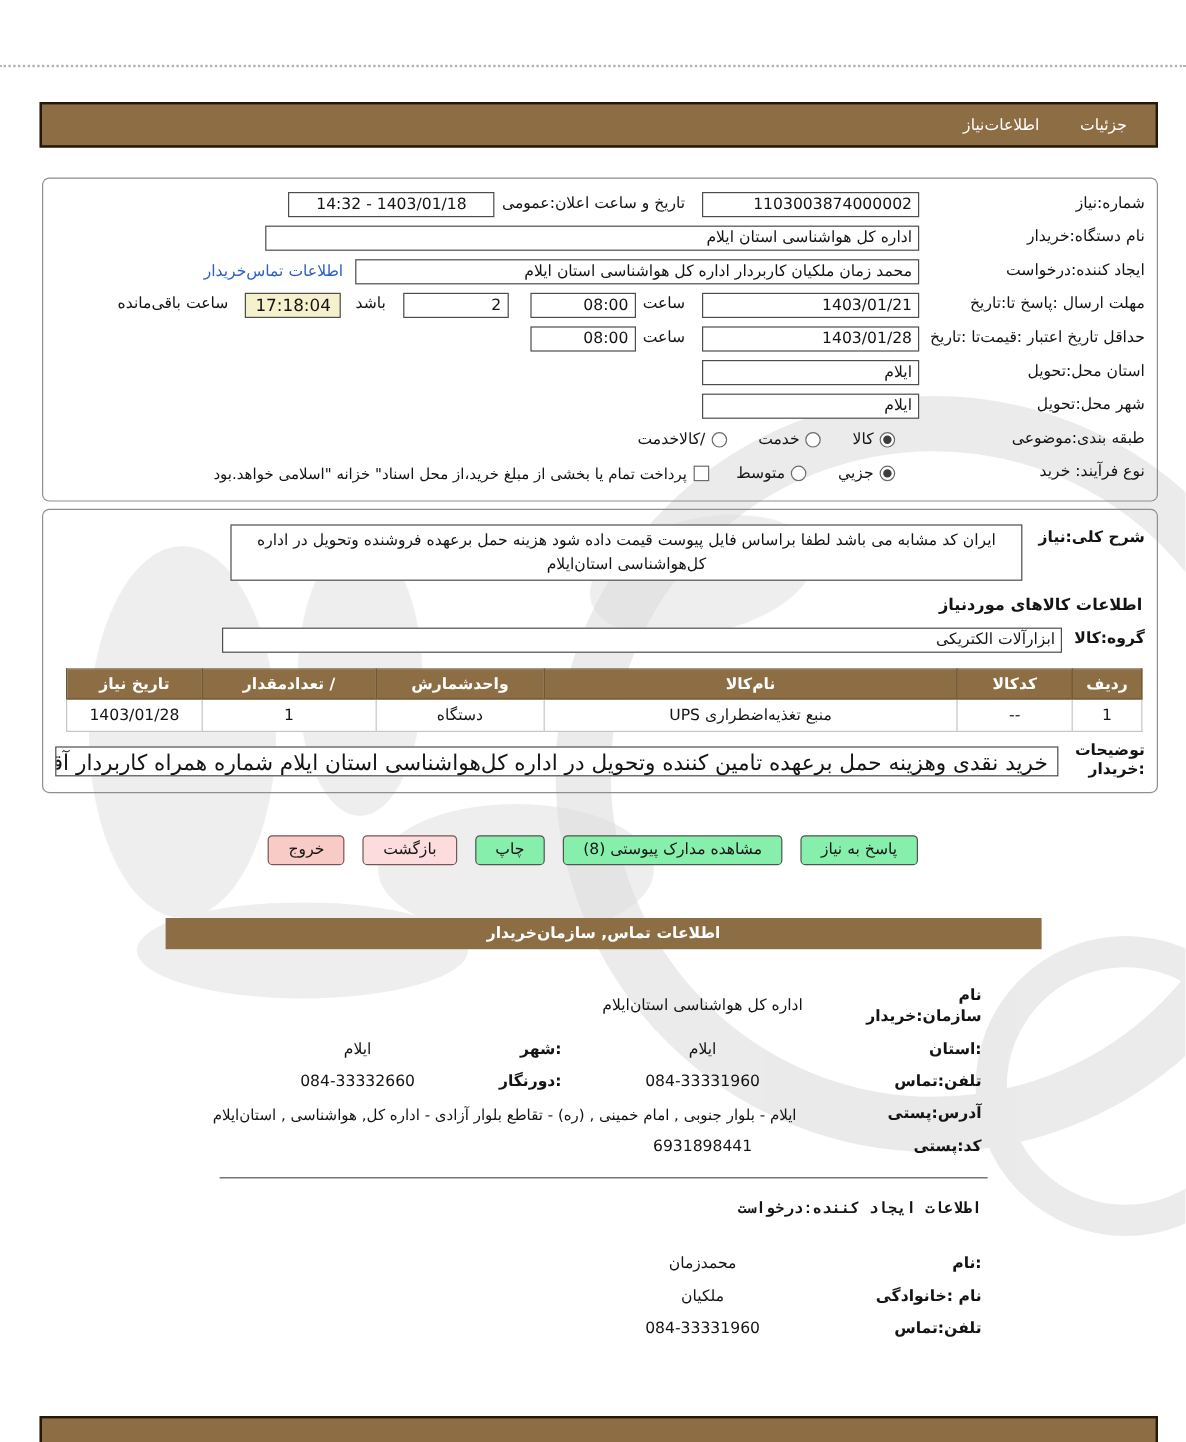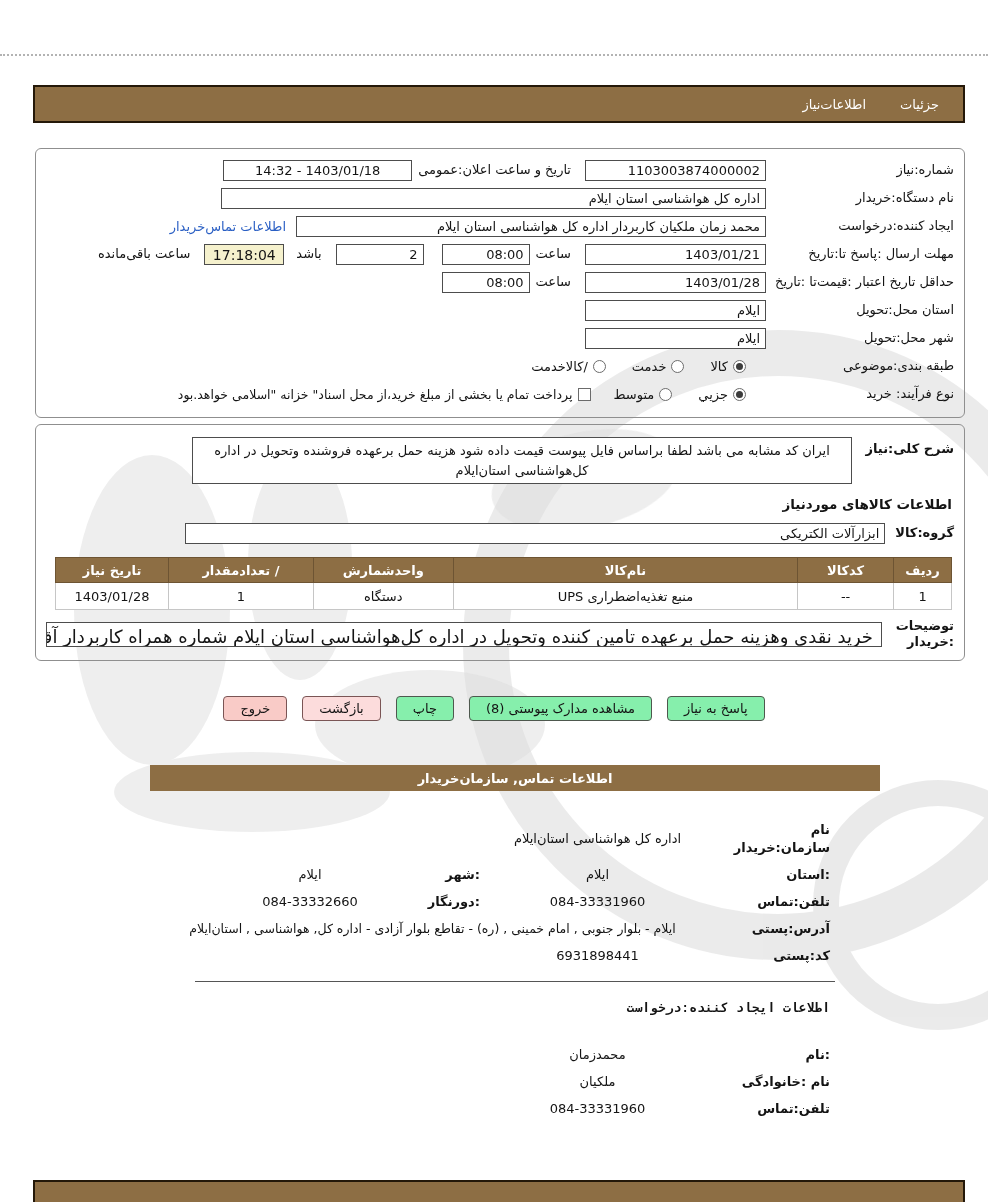--- a/index.html
+++ b/index.html
@@ -21,21 +21,21 @@
   .box2 { top: 424px; }
 
   .frow { display: flex; align-items: center; gap: 6px; min-height: 27px; margin-bottom: 1px; }
   .flabel { flex: 0 0 182px; line-height: 1.25; }
   .flabel.auto { flex: 0 0 auto; margin-right: 8px; }
 
   .field { display: inline-flex; align-items: center; height: 21px; border: 1px solid #4d4d4d;
            background: #fff; padding: 0 5px; white-space: nowrap; overflow: hidden; }
   .ltr { direction: ltr; unicode-bidi: isolate; justify-content: flex-end; }
   .center { justify-content: center; }
-  .w181 { width: 181px; } .w172 { width: 189px; margin-left: 34px; } .w88 { width: 88px; }
+  .w181 { width: 181px; } .w172 { width: 172px; margin-left: 34px; } .w88 { width: 88px; }
   .w80 { width: 80px; } .w545 { width: 545px; } .w470 { width: 470px; } .w700 { width: 700px; }
   .mr12 { margin-right: 12px; } .mr6 { margin-right: 6px; }
   .time-left { background: #f5f1cd; font-weight: normal; font-size: 14px; justify-content: center; }
 
   .link { color: #2a5fc4; cursor: pointer; margin-right: 4px; white-space: nowrap; }
 
   .radio { width: 13px; height: 13px; border: 1px solid #6b6b6b; border-radius: 50%;
            display: inline-block; background: #fff; position: relative; flex: 0 0 13px; }
   .radio.checked::after { content: ""; position: absolute; inset: 2px; border-radius: 50%; background: #3c3c3c; }
   .checkbox { width: 13px; height: 13px; border: 1px solid #6b6b6b; background: #fff; display: inline-block; flex: 0 0 13px; }
@@ -64,21 +64,21 @@
               padding: 3px 8px; font-size: 18px; white-space: nowrap; overflow: hidden; }
 
   .btnrow { position: absolute; top: 696px; right: 0; width: 100%; display: flex;
             justify-content: center; gap: 15px; }
   .btn { height: 25px; padding: 2px 16px; border: 1px solid #4e584e; border-radius: 4px;
          font-family: inherit; font-size: 13px; cursor: pointer; color: #141414; }
   .btn.green { background: #86efac; }
   .btn.pink  { background: #fcdcdc; border-color: #7a5555; }
   .btn.red   { background: #f9cbc7; border-color: #7a5555; }
 
-  .contact { position: absolute; top: 765px; right: 108px; width: 730px; }
+  .contact { position: absolute; top: 765px; right: 120px; width: 730px; }
   .chead { height: 26px; background: #8d6e44; color: #fff; font-weight: 700;
            display: flex; align-items: center; justify-content: center; }
   .crow { display: flex; align-items: center; padding-right: 50px; margin-top: 9px; line-height: 18px; }
   .crow.first { margin-top: 30px; }
   .clabel  { flex: 0 0 115px; font-weight: 700; text-align: right; }
   .cval    { flex: 0 0 235px; text-align: center; }
   .clabel2 { flex: 0 0 85px; font-weight: 700; text-align: right; }
   .cval2   { flex: 0 0 170px; text-align: center; }
   .cval.wide { flex: 1; white-space: nowrap; font-size: 12.5px; }
   .sep { margin: 16px 45px 0; border: none; border-top: 1px solid #555; }

